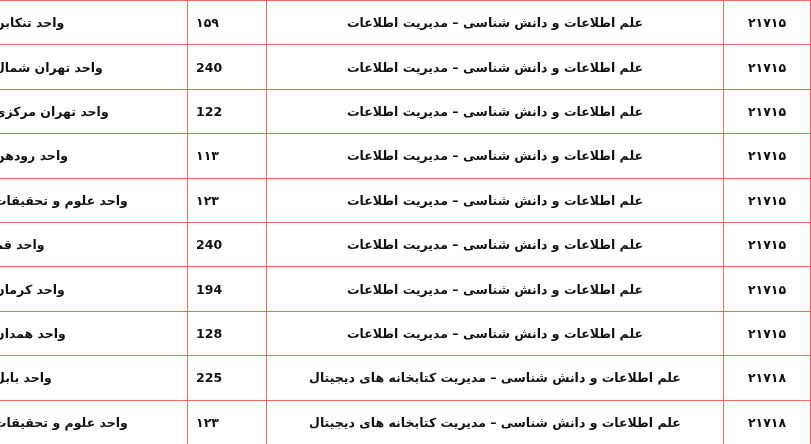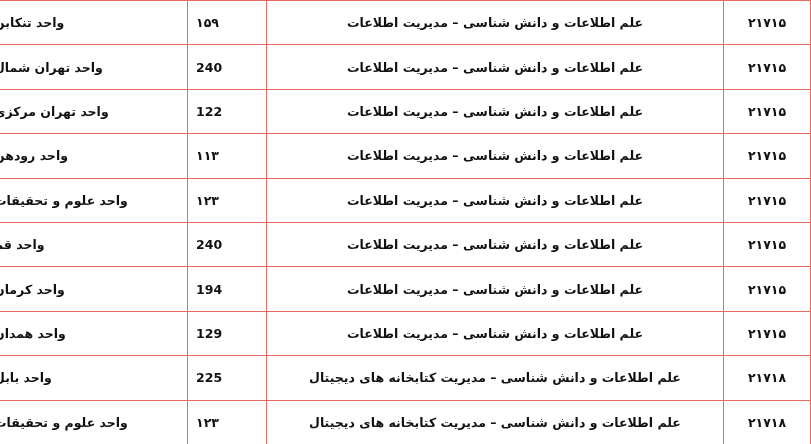--- a/index.html
+++ b/index.html
@@ -94,21 +94,21 @@
       </tr>
       <tr>
         <td class="col-code">۲۱۷۱۵</td>
         <td class="col-title">علم اطلاعات و دانش شناسی – مدیریت اطلاعات</td>
         <td class="col-num">194</td>
         <td class="col-unit">واحد کرمان</td>
       </tr>
       <tr>
         <td class="col-code">۲۱۷۱۵</td>
         <td class="col-title">علم اطلاعات و دانش شناسی – مدیریت اطلاعات</td>
-        <td class="col-num">129</td>
+        <td class="col-num">128</td>
         <td class="col-unit">واحد همدان</td>
       </tr>
       <tr>
         <td class="col-code">۲۱۷۱۸</td>
         <td class="col-title">علم اطلاعات و دانش شناسی – مدیریت کتابخانه های دیجیتال</td>
         <td class="col-num">225</td>
         <td class="col-unit">واحد بابل</td>
       </tr>
       <tr>
         <td class="col-code">۲۱۷۱۸</td>

